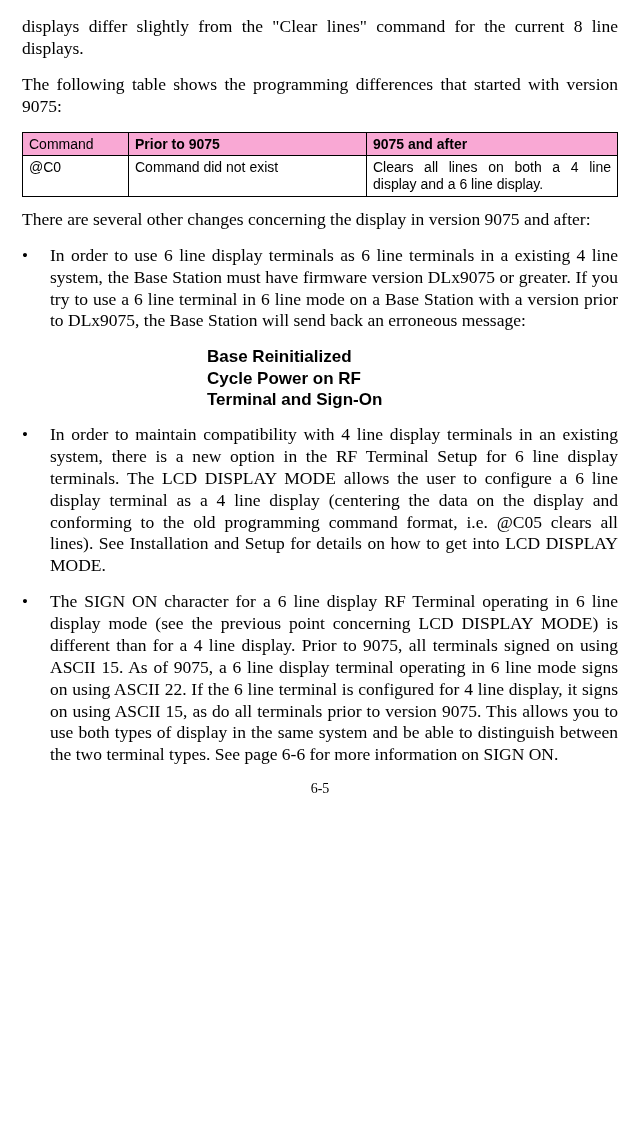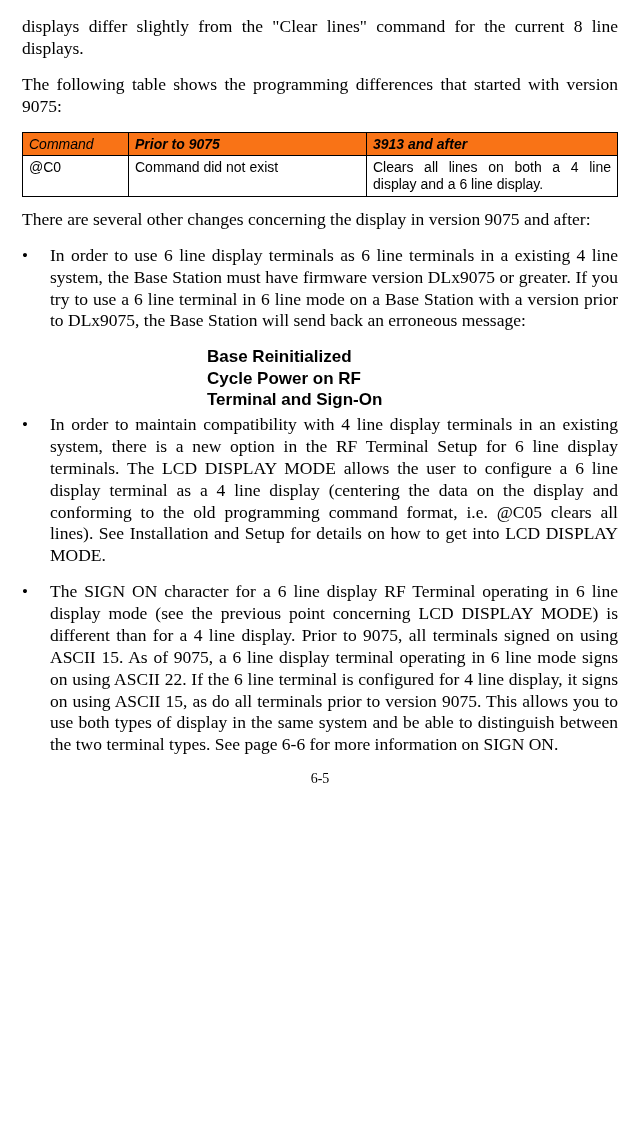--- a/index.html
+++ b/index.html
@@ -29,23 +29,22 @@
     font-size: 14px;
     line-height: 1.2;
   }
   table.cmd th, table.cmd td {
     border: 1px solid #000;
     padding: 3px 6px;
     vertical-align: top;
     text-align: left;
   }
   table.cmd th {
-    background: #f97316;
+    background: #f9a8d4;
     font-weight: normal;
-    font-style: italic;
   }
   table.cmd th.bold {
     font-weight: bold;
   }
   table.cmd td.after {
     text-align: justify;
     text-justify: inter-word;
     margin-left: 18px;
   }
   ul.bullets {
@@ -63,21 +62,21 @@
   }
   ul.bullets > li > .btxt {
     flex: 1 1 auto;
     text-align: justify;
   }
   .center-block {
     font-family: Arial, Helvetica, sans-serif;
     font-weight: bold;
     font-size: 17px;
     line-height: 1.25;
-    margin: 2px 0 4px 0;
+    margin: 2px 0 14px 0;
     white-space: pre-line;
     padding-left: 185px;
     text-align: left;
   }
   .pagenum {
     text-align: center;
     font-size: 14px;
     margin-top: 6px;
   }
 </style>
@@ -86,21 +85,21 @@
 
 <p class="body">displays differ slightly from the "Clear lines" command for the current 8 line displays.</p>
 
 <p class="body">The following table shows the programming differences that started with version 9075:</p>
 
 <table class="cmd">
   <tbody>
       <tr>
     <th style="width:93px">Command</th>
     <th class="bold" style="width:225px"><span style="font-weight:bold">Prior</span> to 9075</th>
-    <th class="bold">3913 and after</th>
+    <th class="bold">9075 and after</th>
   </tr>
   <tr>
     <td>@C0</td>
     <td>Command did not exist</td>
     <td class="after">Clears all lines on both a 4 line display and a 6 line display.</td>
   </tr>
 </tbody>
   </table>
 
 <p class="body">There are several other changes concerning the display in version 9075 and after:</p>

